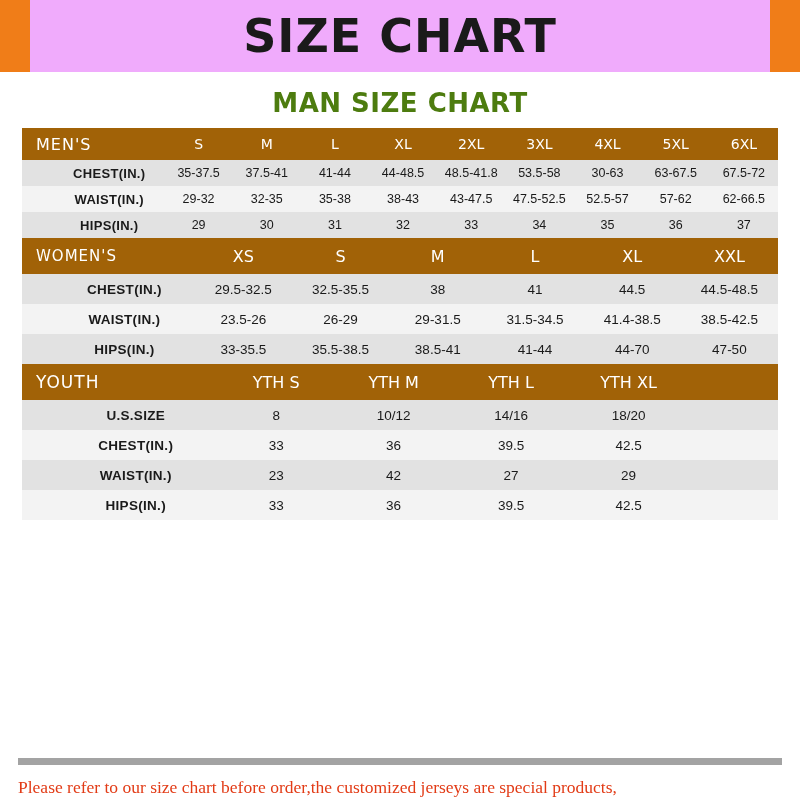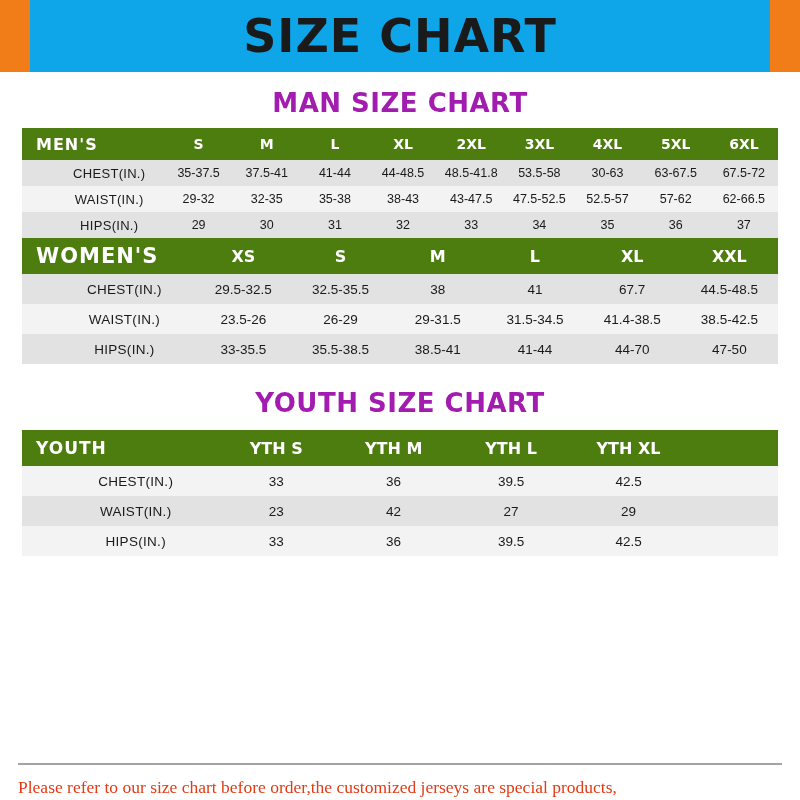--- a/index.html
+++ b/index.html
@@ -19,21 +19,21 @@
     height: 800px;
     background: #ffffff;
     box-sizing: border-box;
     display: flex;
     flex-direction: column;
   }
   
   .header {
     position: relative;
     height: 72px;
-    background: #0ea5e9;
+    background: #f0abfc;
     display: flex;
     align-items: center;
     justify-content: center;
   }
   .header .side-block {
     position: absolute;
     top: 0;
     width: 30px;
     height: 100%;
     background: #f07d18;
@@ -51,21 +51,21 @@
   .content {
     flex: 1;
     padding: 0 22px;
     box-sizing: border-box;
   }
   .section-title {
     text-align: center;
     font-family: "DejaVu Sans", sans-serif;
     font-weight: bold;
     font-size: 26px;
-    color: #a21caf;
+    color: #4d7c0f;
     letter-spacing: 0.5px;
   }
   .t1 { margin-top: 16px; margin-bottom: 10px; }
   .t2 { margin-top: 22px; margin-bottom: 12px; }
   .t3 { margin-top: 24px; margin-bottom: 12px; }
 
   table.size-table {
     width: 100%;
     border-collapse: collapse;
     table-layout: fixed;
@@ -74,53 +74,53 @@
     text-align: center;
     font-family: "Liberation Sans", sans-serif;
     font-size: 12.5px;
     color: #1a1a1a;
     padding: 0;
     height: 26px;
     vertical-align: middle;
     font-weight: normal;
   }
   table.size-table thead th {
-    background: #4d7c0f;
+    background: #a16207;
     color: #ffffff;
-    font-weight: bold;
+    font-weight: normal;
     font-size: 14px;
     height: 32px;
     font-family: "DejaVu Sans", sans-serif;
   }
   table.size-table thead th.rowlabel {
     text-align: left;
     padding-left: 14px;
     font-size: 16px;
     letter-spacing: 1px;
   }
   table.size-table tbody tr.odd td { background: #e2e2e2; }
   table.size-table tbody tr.even td { background: #f3f3f3; }
   table.size-table tbody td.rowlabel {
-    font-weight: normal;
+    font-weight: bold;
     letter-spacing: 0.3px;
     font-size: 13px;
     padding-left: 32px;
   }
   
   #women-table td, #women-table th { height: 30px; font-size: 13.5px; }
   #women-table thead th { font-size: 16px; height: 36px; }
-  #women-table thead th.rowlabel { font-size: 21px; margin-top: 10px; }
+  #women-table thead th.rowlabel { font-size: 15px; margin-top: 10px; }
   #youth-table td, #youth-table th { height: 30px; font-size: 13.5px; }
   #youth-table thead th { font-size: 16px; height: 36px; }
   #youth-table thead th.rowlabel { font-size: 17px; }
 
   
   .footer-note {
     margin: 14px 18px 0 18px;
-    border-top: 2px solid #a3a3a3;
+    border-top: 7px solid #a3a3a3;
     padding-top: 10px;
     color: #e23b16;
     font-family: "Liberation Serif", serif;
     font-size: 17.5px;
     line-height: 1.45;
     text-align: left;
   }
   .footer-note div { white-space: nowrap; }
 </style>
 </head>
@@ -204,21 +204,21 @@
           <th>XXL</th>
         </tr>
       </thead>
       <tbody>
         <tr class="odd">
           <td class="rowlabel">CHEST(IN.)</td>
           <td>29.5-32.5</td>
           <td>32.5-35.5</td>
           <td>38</td>
           <td>41</td>
-          <td>67.7</td>
+          <td>44.5</td>
           <td>44.5-48.5</td>
         </tr>
         <tr class="even">
           <td class="rowlabel">WAIST(IN.)</td>
           <td>23.5-26</td>
           <td>26-29</td>
           <td>29-31.5</td>
           <td>31.5-34.5</td>
           <td>41.4-38.5</td>
           <td>38.5-42.5</td>
@@ -228,33 +228,40 @@
           <td>33-35.5</td>
           <td>35.5-38.5</td>
           <td>38.5-41</td>
           <td>41-44</td>
           <td>44-70</td>
           <td>47-50</td>
         </tr>
       </tbody>
     </table>
 
-    <div class="section-title t3">YOUTH SIZE CHART</div>
     <table class="size-table" id="youth-table">
       <thead>
         <tr>
           <th class="rowlabel" style="width:24%;">YOUTH</th>
           <th>YTH S</th>
           <th>YTH M</th>
           <th>YTH L</th>
           <th>YTH XL</th>
           <th style="width:12%;"></th>
         </tr>
       </thead>
       <tbody>
+        <tr class="odd">
+          <td class="rowlabel">U.S.SIZE</td>
+          <td>8</td>
+          <td>10/12</td>
+          <td>14/16</td>
+          <td>18/20</td>
+          <td></td>
+        </tr>
         <tr class="even">
           <td class="rowlabel">CHEST(IN.)</td>
           <td>33</td>
           <td>36</td>
           <td>39.5</td>
           <td>42.5</td>
           <td></td>
         </tr>
         <tr class="odd">
           <td class="rowlabel">WAIST(IN.)</td>

